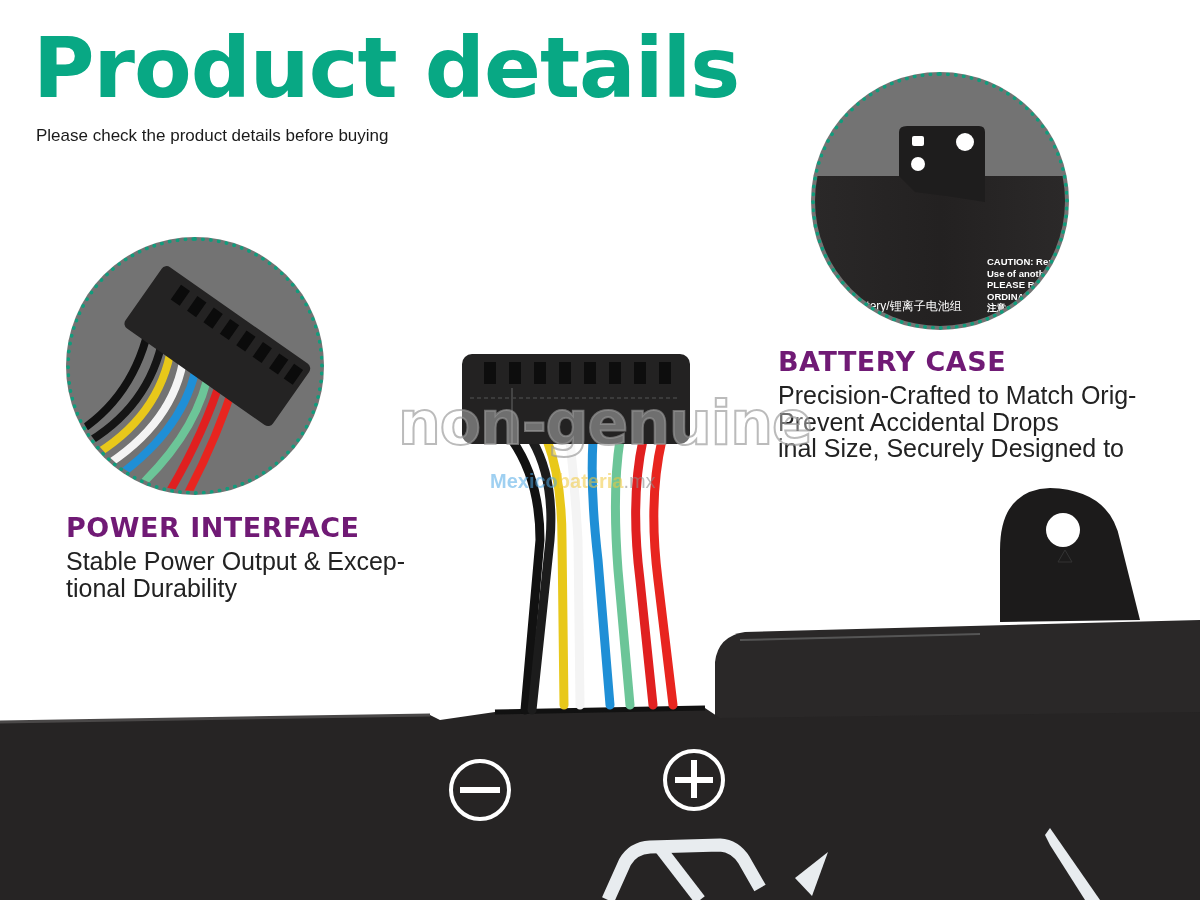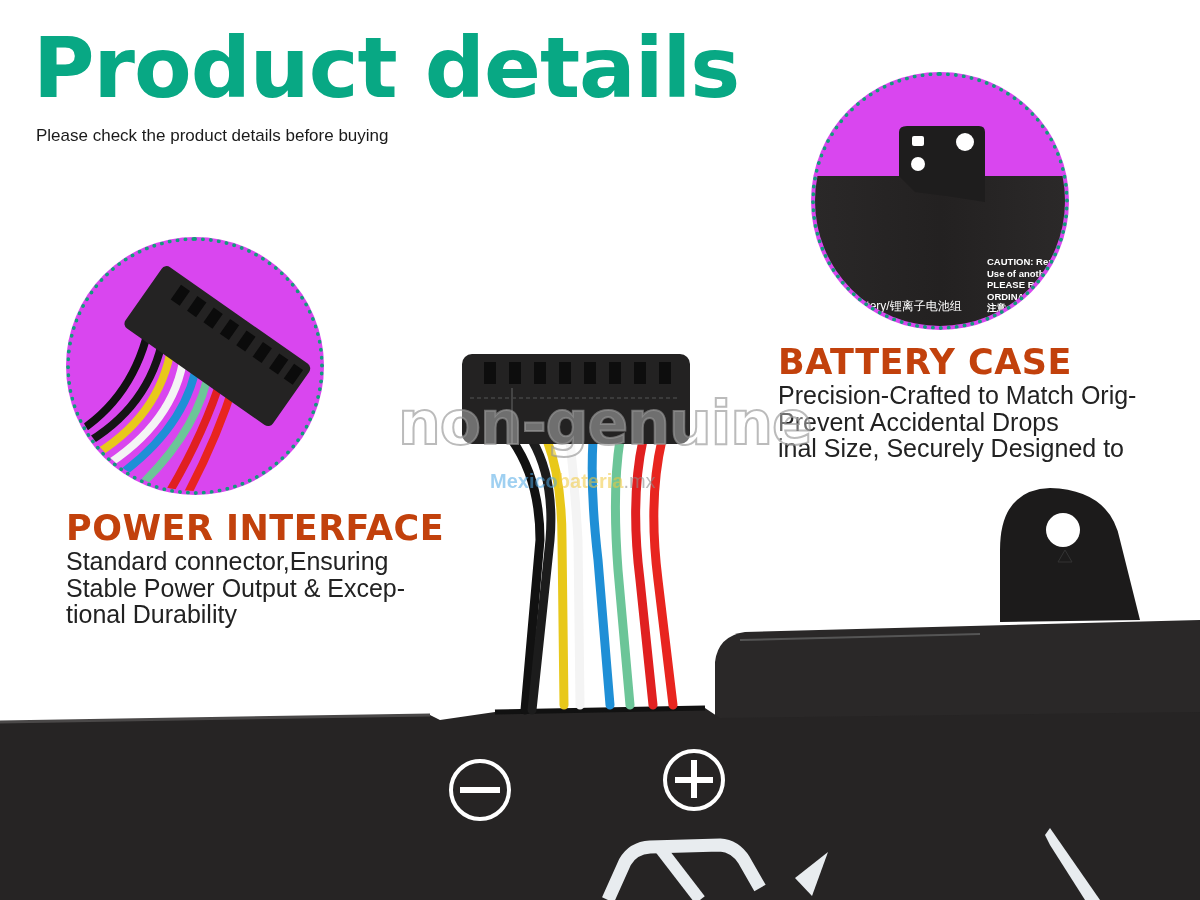--- a/index.html
+++ b/index.html
@@ -10,27 +10,27 @@
   }
   .abs { position: absolute; }
   .title {
     left: 33px; top: 20px; font-size: 84px; font-weight: bold;
     color: #08a884; letter-spacing: -1px; line-height: 96px;
     font-family: "DejaVu Sans", sans-serif;
     text-align: center;
   }
   .subtitle { left: 36px; top: 120px; font-size: 17px; color: #1a1a1a; line-height: 32px; }
   .heading {
-    font-family: "DejaVu Sans", sans-serif; font-weight: bold; color: #c2410c;
-    font-size: 35px; letter-spacing: 0.5px; line-height: 34px;
+    font-family: "DejaVu Sans", sans-serif; font-weight: bold; color: #701a75;
+    font-size: 27px; letter-spacing: 0.5px; line-height: 34px;
   }
   .desc { font-size: 25px; color: #222; line-height: 26.5px; }
 
   .circle {
-    border-radius: 50%; border: 4px dotted #119c7c; overflow: hidden; background: #d946ef;
+    border-radius: 50%; border: 4px dotted #119c7c; overflow: hidden; background: #737373;
   }
   .body-dark { background: linear-gradient(90deg,#2a2828 0%,#232121 50%,#2b2929 100%); }
 </style>
 </head>
 <body>
 
 <div class="abs title">Product details</div>
 <div class="abs subtitle">Please check the product details before buying</div>
 
 <svg class="abs" style="left:0;top:450px" width="1200" height="450">
@@ -143,21 +143,20 @@
   <div class="desc" style="margin-top:3px">
     <div>Precision-Crafted to Match Orig-</div>
     <div>Prevent Accidental Drops</div>
     <div>inal Size, Securely Designed to</div>
   </div>
 </div>
 
 <div class="abs" style="left:66px;top:511px">
   <div class="heading">POWER INTERFACE</div>
   <div class="desc" style="margin-top:3px">
-    <div>Standard connector,Ensuring</div>
     <div>Stable Power Output &amp; Excep-</div>
     <div>tional Durability</div>
   </div>
 </div>
 
 <div class="abs" style="left:398px;top:388px;font-family:'DejaVu Sans',sans-serif;font-weight:bold;font-size:60px;color:rgba(255,255,255,0.35);-webkit-text-stroke:2px rgba(150,150,150,0.65);letter-spacing:-1px;white-space:nowrap">non-genuine</div>
 <div class="abs" style="left:490px;top:470px;font-size:20px;white-space:nowrap">
   <span style="color:rgba(80,170,230,0.55);font-weight:bold">Mexico</span><span style="color:rgba(240,200,60,0.55);font-weight:bold">bateria</span><span style="color:rgba(140,140,140,0.6)">.mx</span>
 </div>
 

